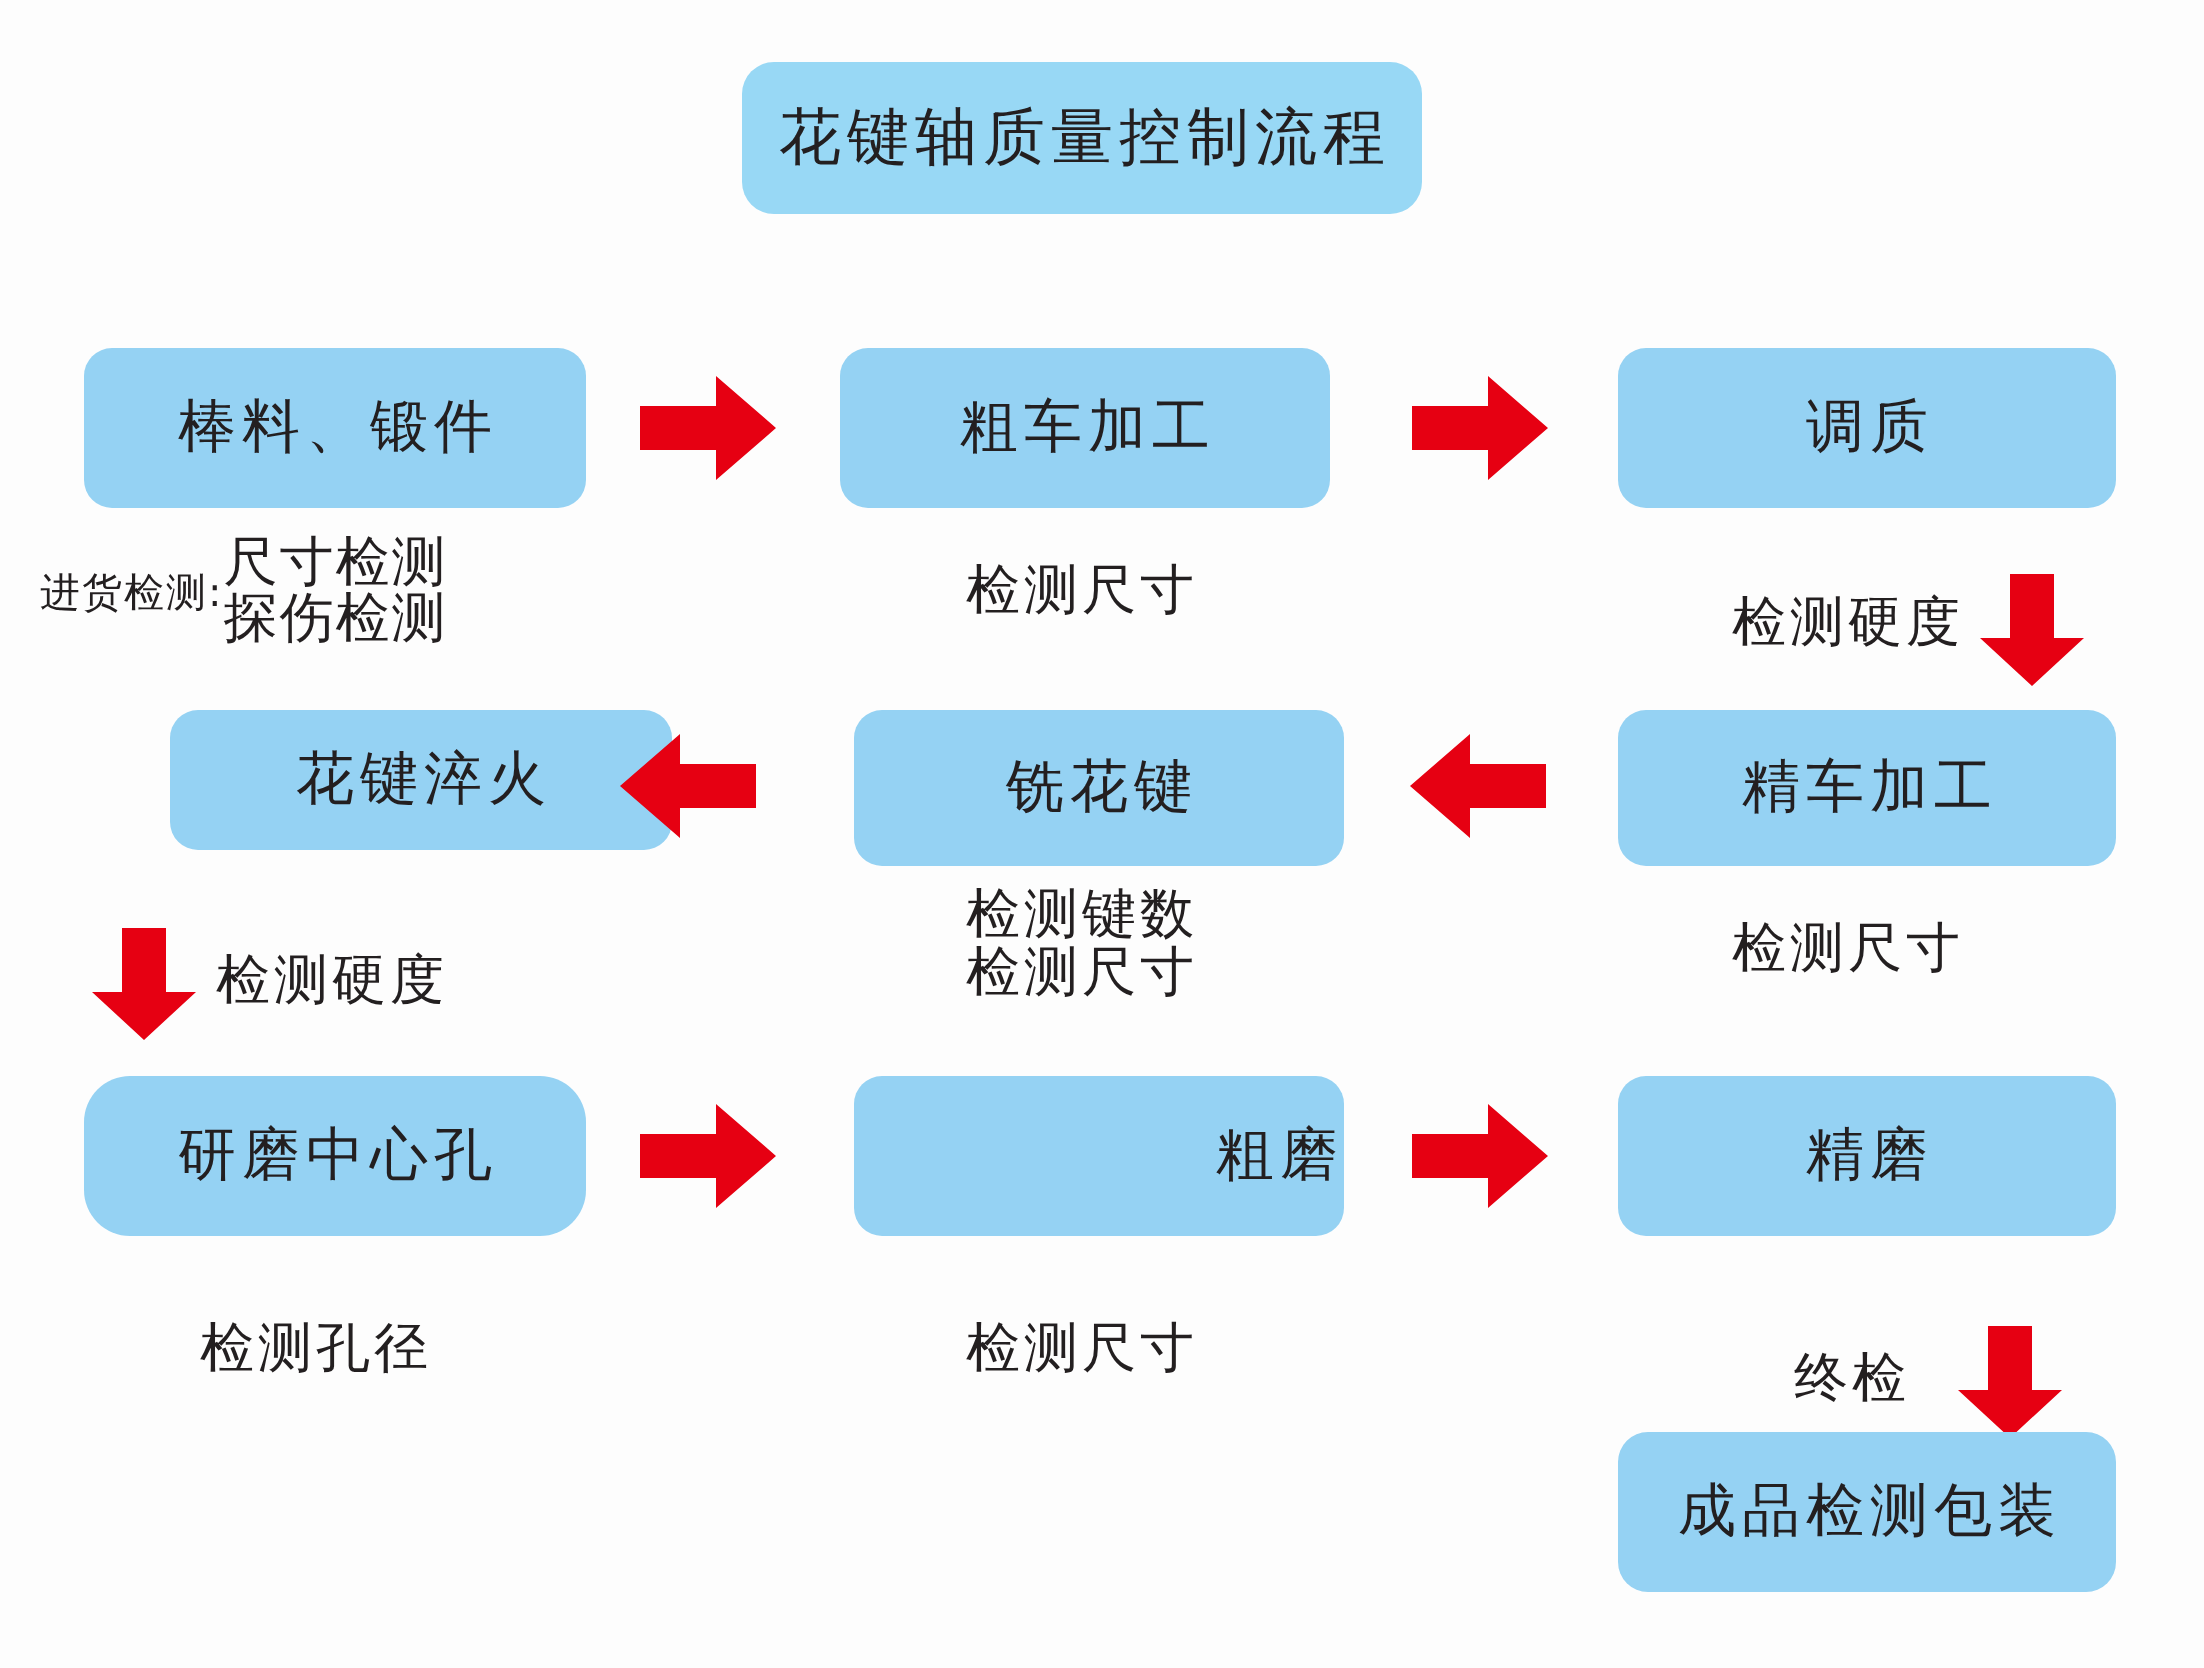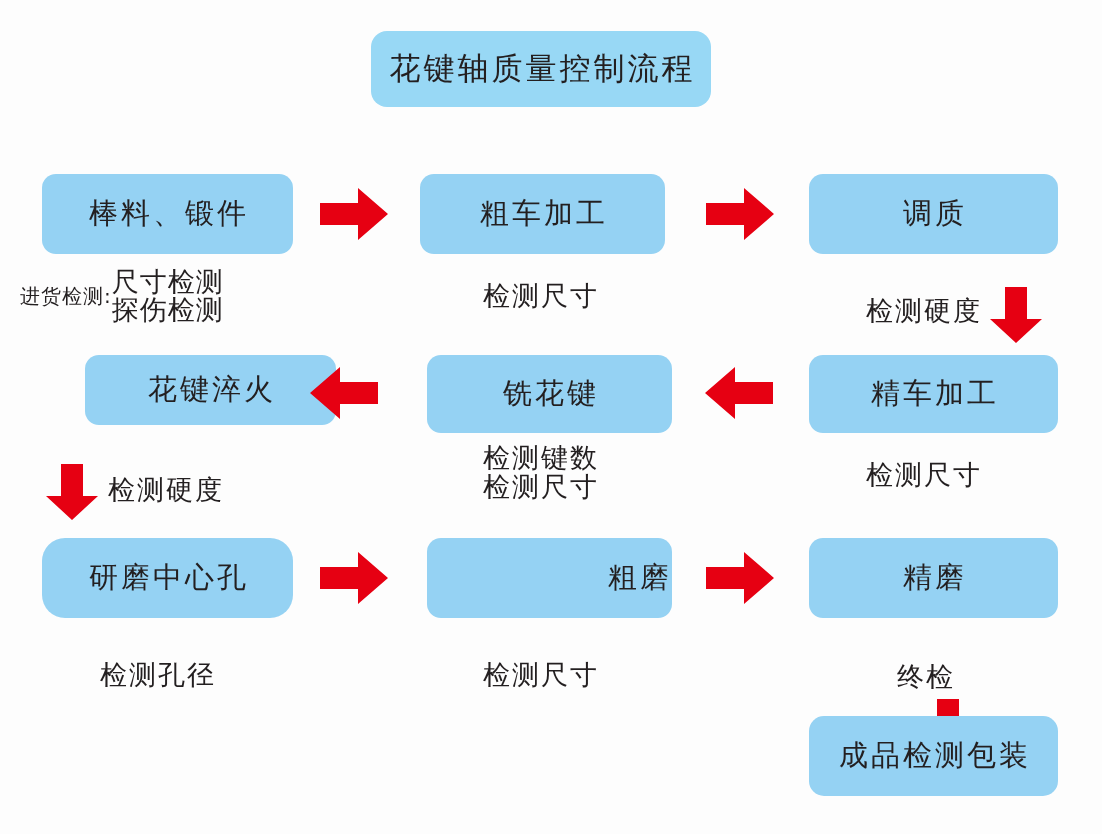--- a/index.html
+++ b/index.html
@@ -208,21 +208,21 @@
   </span>
 
   <div class="box step" style="left:809px; top:538px; width:249px; height:80px;">
     <span>精磨</span>
   </div>
 
   <div class="caption" style="left:100px; top:660px;">检测孔径</div>
 
   <div class="caption" style="left:483px; top:660px;">检测尺寸</div>
 
-  <div class="row-inline" style="left:897px; top:659px;flex-direction:column;">
+  <div class="row-inline" style="left:897px; top:659px;">
     <span>终检</span>
     <span class="arrow" style="position:relative; left:22px; top:2px;">
       <svg width="56" height="60" viewBox="0 0 56 60">
         <polygon points="17,2 39,2 39,34 54,34 28,58 2,34 17,34" fill="#e60012"></polygon>
       </svg>
     </span>
   </div>
 
   <div class="box step" style="left:809px; top:716px; width:249px; height:80px;border-radius:15px;">
     <span>成品检测包装</span>

